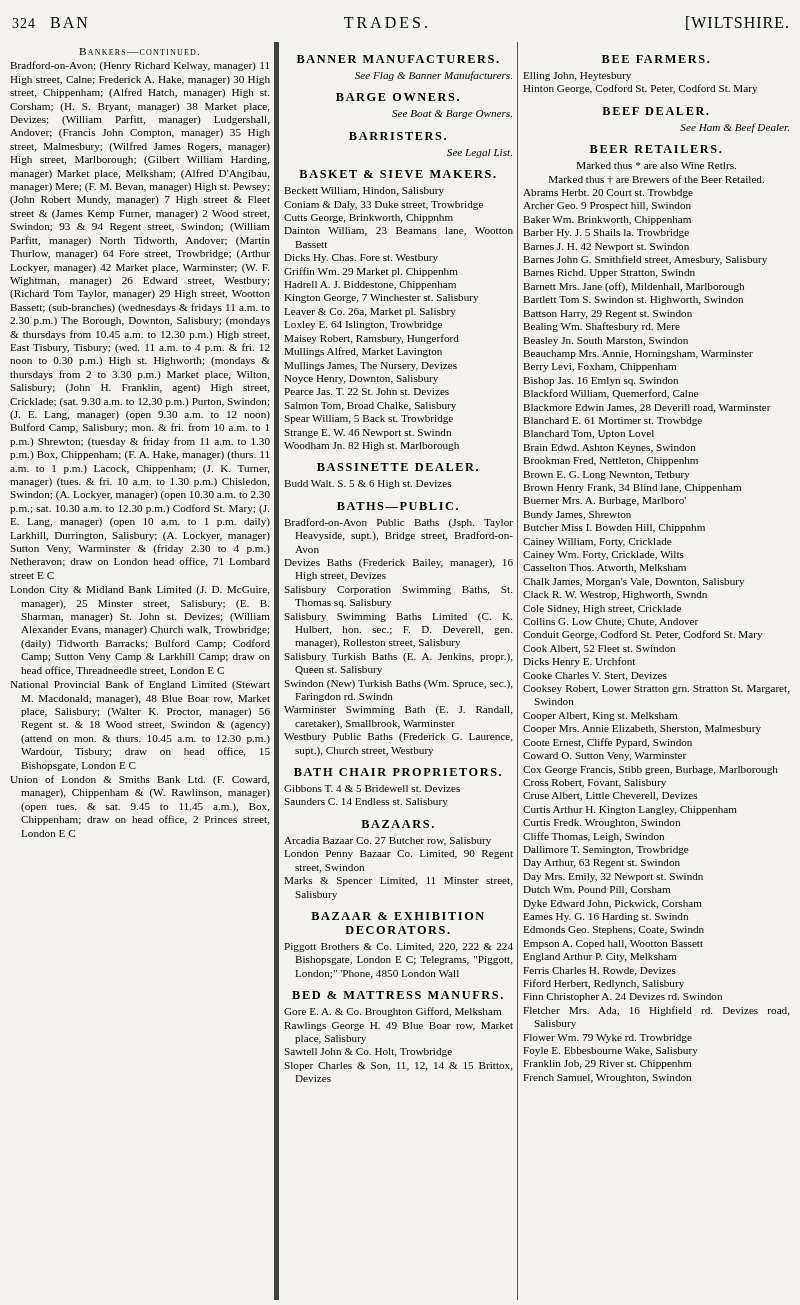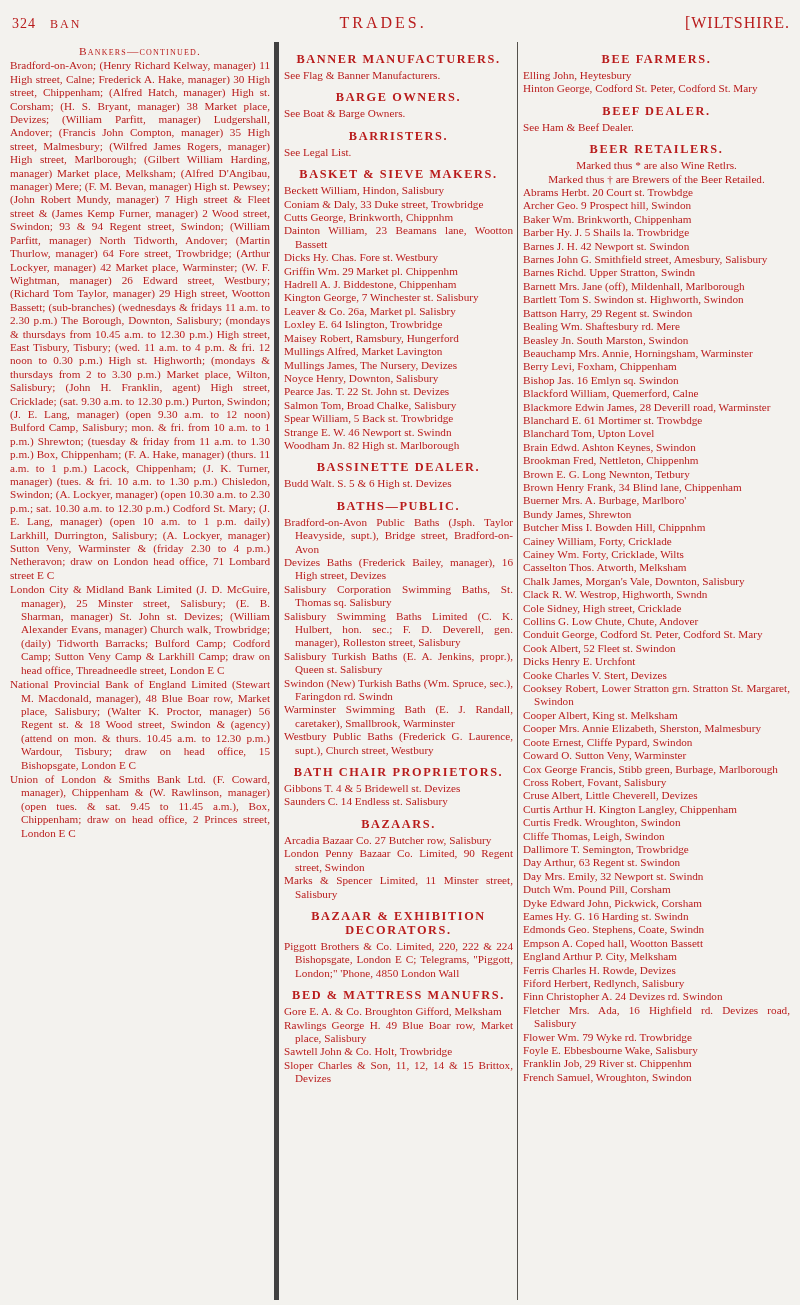--- a/index.html
+++ b/index.html
@@ -1,45 +1,45 @@
 <!DOCTYPE html>
 <html><head>
 <meta charset="utf-8">
 <style>
   html,body{margin:0;padding:0;background:#d8d6d2;}
   .page{
     width:800px;height:1305px;margin:0 auto;position:relative;
-    background:#f3f2ee;color:#b91c1c;overflow:hidden;
+    background:#f3f2ee;color:#000000;overflow:hidden;
     font-family:"Liberation Serif","DejaVu Serif",serif;
     box-sizing:border-box;padding:8px 6px 4px 8px;
   }
   .page-header{
     display:flex;align-items:baseline;justify-content:space-between;
     padding:6px 4px 2px 4px;height:26px;
   }
   .hdr-left{display:flex;align-items:baseline;gap:14px;font-size:14px;}
   .hdr-pageno{letter-spacing:1px;}
-  .hdr-catchword{font-size:12px;letter-spacing:2px;}
+  .hdr-catchword{font-size:16px;letter-spacing:2px;}
   .hdr-title{font-size:16px;letter-spacing:3px;text-align:center;flex:1;}
   .hdr-county{font-size:16px;letter-spacing:1px;text-align:right;}
   .columns{display:flex;align-items:stretch;height:1258px;overflow:hidden;}
   .col{box-sizing:border-box;padding:2px 4px 0 2px;overflow:hidden;}
   .col-1{width:266px;}
   .col-2{width:243px;border-left:5px solid #404040;padding-left:5px;}
   .col-3{flex:1;border-left:1px solid #54514c;padding-left:5px;}
   .block{font-size:11.2px;line-height:13.4px;}
   .heading{
     text-align:center;font-weight:bold;font-size:12.3px;line-height:14px;
     letter-spacing:1.6px;margin:8px 0 3px 0;
   }
   .subheading{
     text-align:center;font-size:11.4px;letter-spacing:1.2px;
     margin:1px 0 1px 0;font-variant:small-caps;
   }
-  .note{text-align:left;margin:0 0 3px 0;}
+  .note{text-align:right;margin:0 0 3px 0;font-style:italic;}
   .notice{text-align:center;margin:0;}
   .entry{text-align:justify;padding-left:11px;text-indent:-11px;}
   .para{text-align:justify;margin:0 0 1px 0;}
   .para.hang{padding-left:11px;text-indent:-11px;}
 </style>
 </head>
 <body>
 
 <div class="page">
   <div class="page-header">

